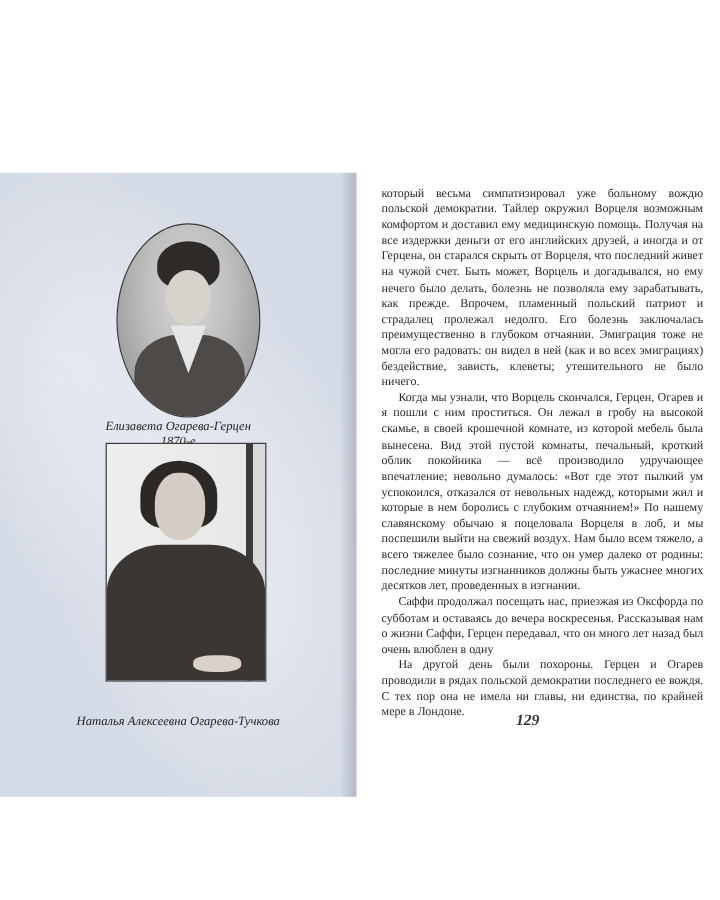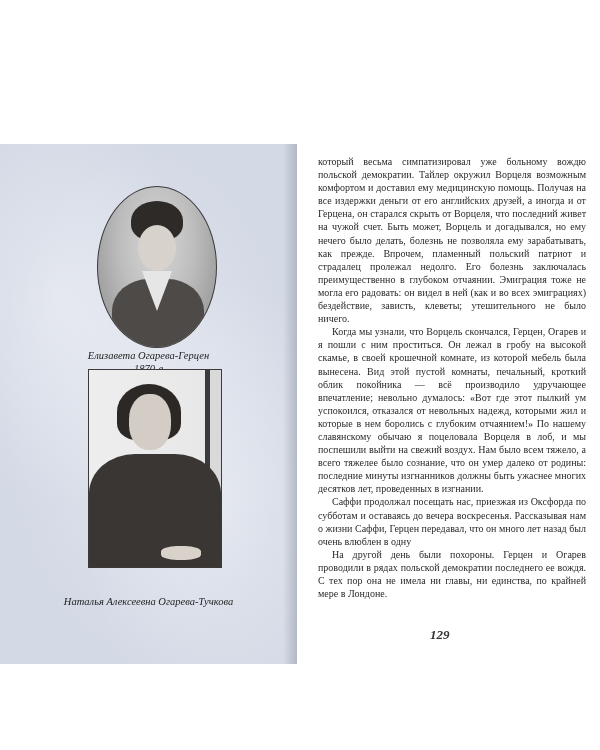--- a/index.html
+++ b/index.html
@@ -67,21 +67,21 @@
     }
     .caption1 { top: 205px; }
     .caption2 { top: 424px; margin-top: 27px; }
     .right-page {
       position: absolute; left: 318px; top: 155px; width: 268px;
       font-size: 10px; line-height: 13.1px; color: #2a2a2a; text-align: justify;
     }
     .right-page p { margin: 0; text-indent: 14px; }
     .right-page p.cont { text-indent: 0; }
     .page-number {
-      position: absolute; left: 430px; top: 627px; font-style: italic; font-weight: bold;
+      position: absolute; left: 430px; top: 592px; font-style: italic; font-weight: bold;
       font-size: 13px; color: #333;
     }
   </style>
 </head>
 <body>
 
 <div class="spread">
   <div class="left-page">
     <div class="oval-frame">
       <div class="hair"></div>

